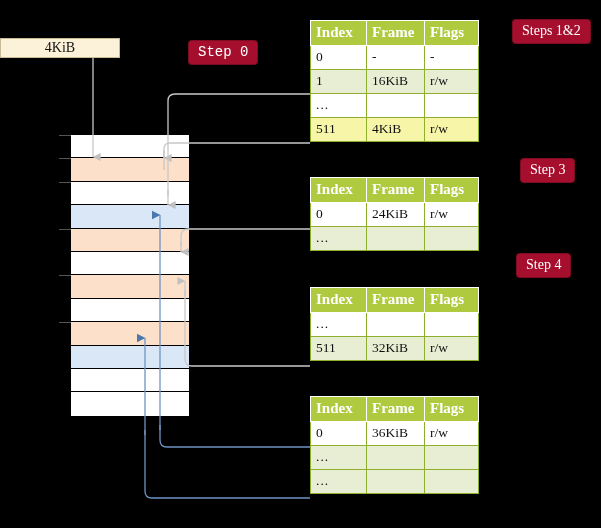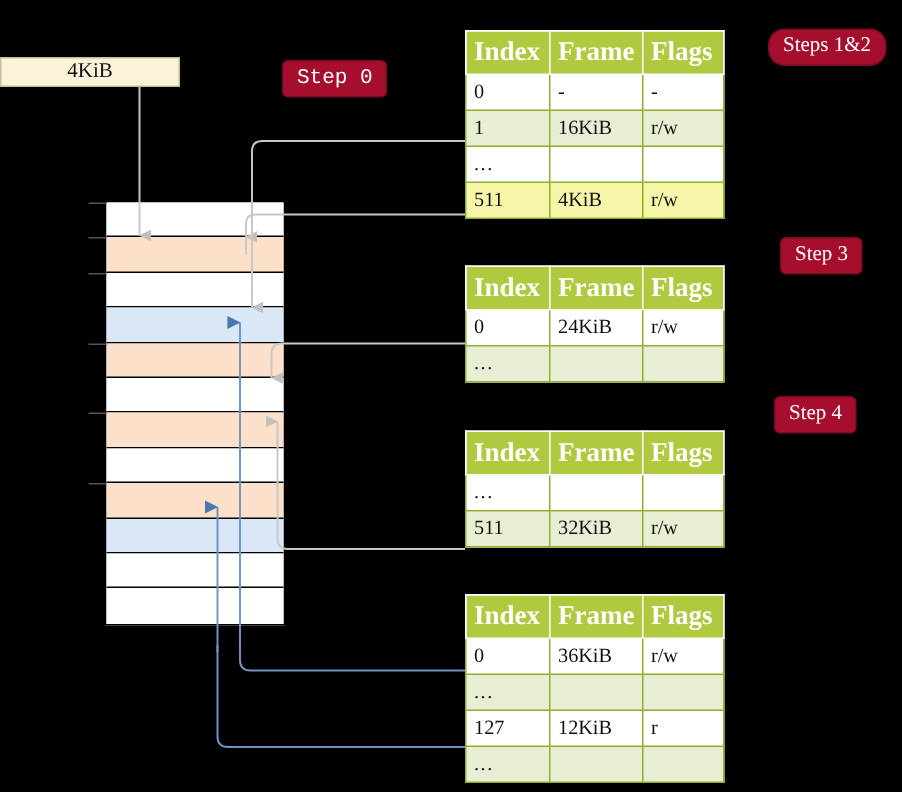--- a/index.html
+++ b/index.html
@@ -53,21 +53,21 @@
     background: #ffffff;
     font-size: 13.5px;
   }
   .ptable th {
     background: #b0ca3f;
     color: #ffffff;
     font-weight: bold;
     text-align: left;
     padding: 3px 5px 4px 5px;
     border: 1px solid #ffffff;
-    font-size: 18px;
+    font-size: 15px;
   }
   .ptable td {
     padding: 3px 5px 4px 5px;
     border: 1px solid #8fae2b;
     color: #111111;
     height: 21px;
     vertical-align: middle;
   }
   .ptable td.c0 { width: 56px; }
   .ptable td.c1 { width: 58px; }
@@ -119,27 +119,27 @@
 
 <div id="root">
 
   <div class="kib-box">
     <span>4KiB</span>
   </div>
 
   <div class="step-badge" style="left:189px; top:41px;font-family:Liberation Mono, monospace;">
     <span>Step 0</span>
   </div>
-  <div class="step-badge" style="left:513px; top:20px;border-radius:10px;">
+  <div class="step-badge" style="left:513px; top:20px;">
     <span>Steps 1&amp;2</span>
   </div>
   <div class="step-badge" style="left:521px; top:159px;text-align:center;">
     <span>Step 3</span>
   </div>
-  <div class="step-badge" style="left:517px; top:265px;">
+  <div class="step-badge" style="left:517px; top:254px;">
     <span>Step 4</span>
   </div>
 
   <div id="memcol">
     <div class="mrow">
         <span class="tick"></span>
       </div>
     <div class="mrow orange">
         <span class="tick"></span>
       </div>
@@ -285,25 +285,20 @@
       <tr class="plain">
         <td class="c0">0</td>
         <td class="c1">36KiB</td>
         <td class="c2">r/w</td>
       </tr>
       <tr class="alt">
         <td class="c0 ellip">...</td>
         <td class="c1"></td>
         <td class="c2"></td>
       </tr>
-      <tr class="plain">
-        <td class="c0">127</td>
-        <td class="c1">12KiB</td>
-        <td class="c2">r</td>
-      </tr>
       <tr class="alt">
         <td class="c0 ellip">...</td>
         <td class="c1"></td>
         <td class="c2"></td>
       </tr>
     </tbody>
   </table>
 
 </div>
 

